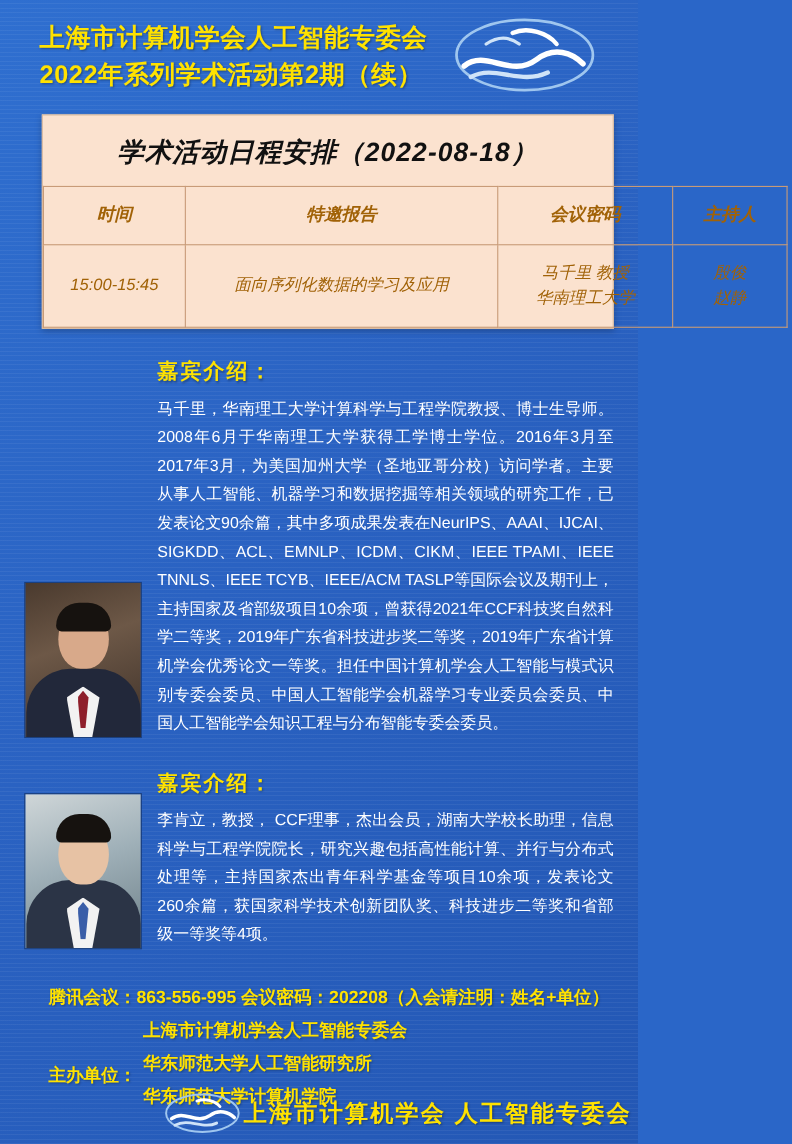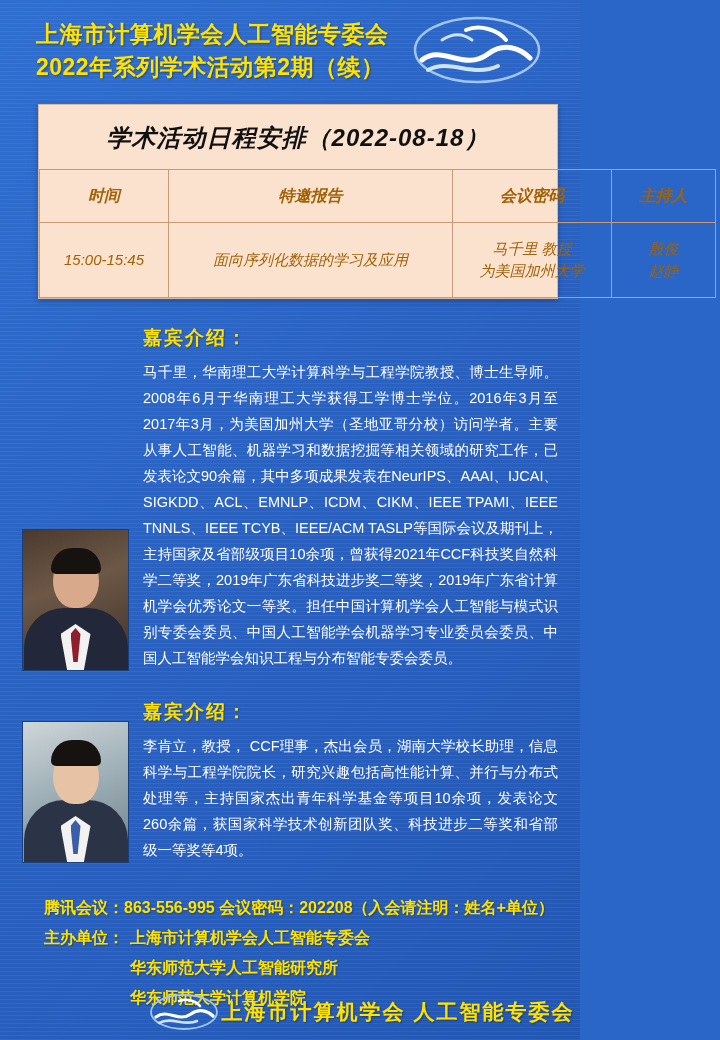--- a/index.html
+++ b/index.html
@@ -184,21 +184,21 @@
   
   .footer-info {
     margin: 30px 22px 0 44px;
     color: #ffe200;
     font-weight: bold;
     font-size: 16px;
     line-height: 30px;
     text-shadow: 1px 1px 2px rgba(0,0,0,0.3);
   }
   .org-row { display: flex; }
-  .org-label { flex: 0 0 auto; white-space: nowrap; }
+  .org-label { flex: 0 0 auto; white-space: nowrap; margin-top: 41px; }
   .org-values { padding-left: 6px; }
 
   
   .bottom-bar {
     position: absolute;
     left: 0;
     bottom: 0;
     width: 720px;
     height: 56px;
     display: flex;
@@ -245,21 +245,21 @@
           <th class="col-guest">会议密码</th>
           <th class="col-host">主持人</th>
         </tr>
       </thead>
       <tbody>
         <tr>
           <td class="row-cell">15:00-15:45</td>
           <td class="row-cell talk">面向序列化数据的学习及应用</td>
           <td class="row-cell">
             <div>马千里 教授</div>
-            <div>为美国加州大学</div>
+            <div>华南理工大学</div>
           </td>
           <td class="row-cell">
             <div>殷俊</div>
             <div>赵静</div>
           </td>
         </tr>
       </tbody>
     </table>
   </div>
 

